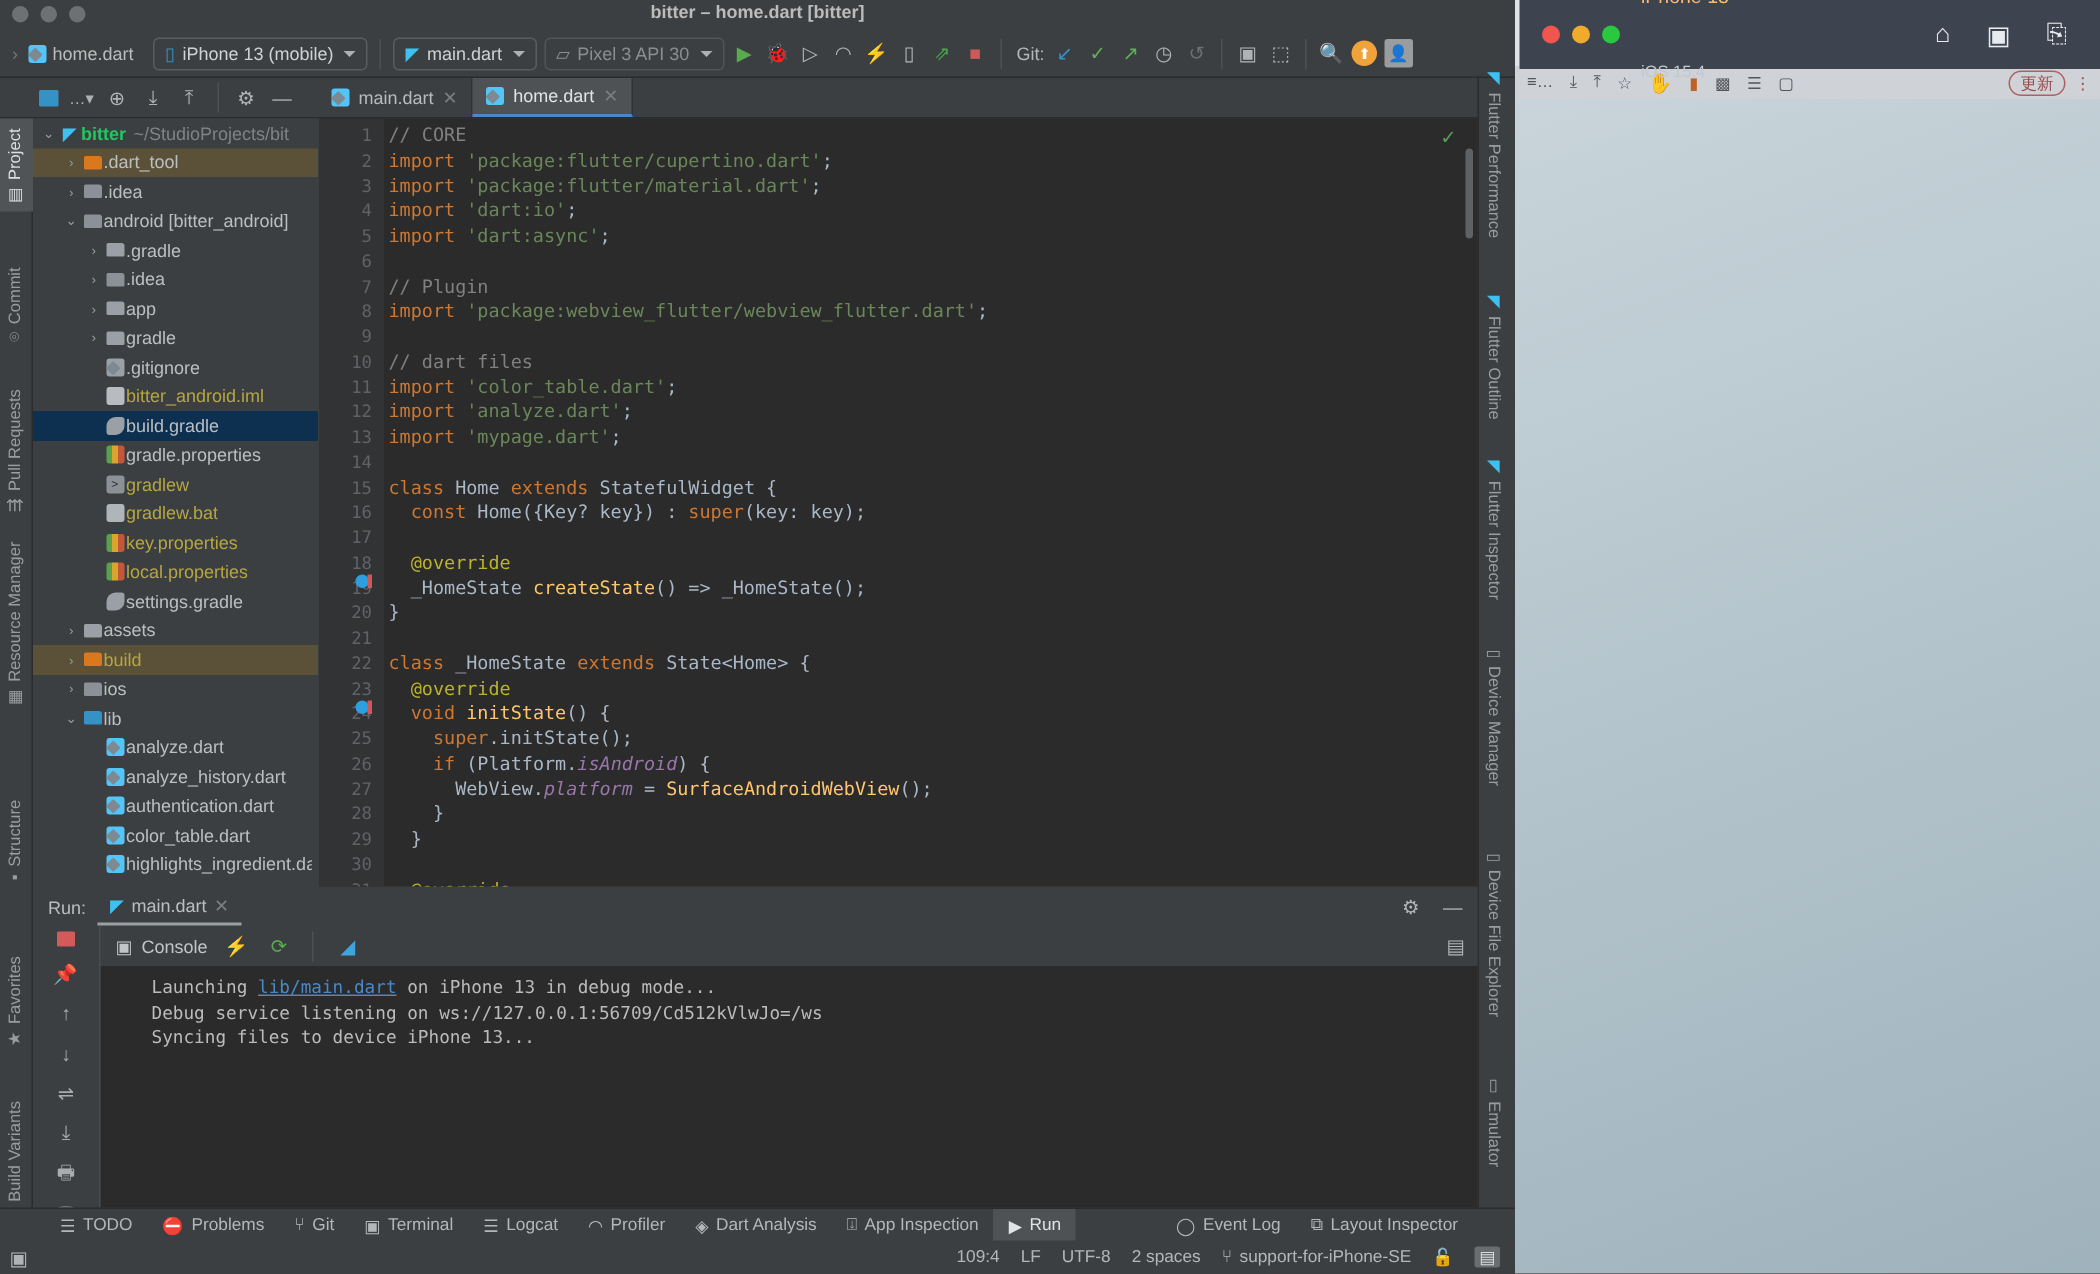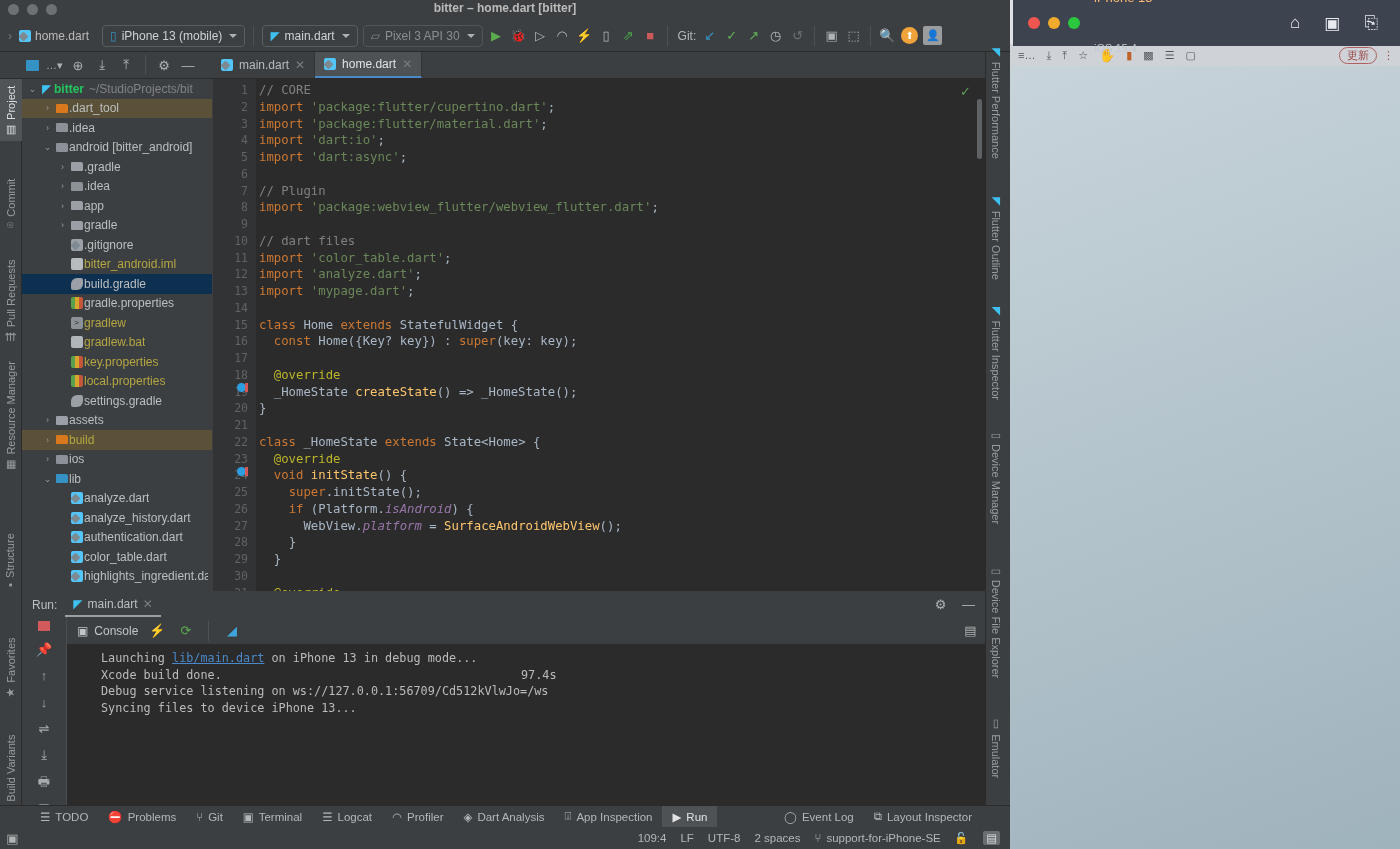--- a/index.html
+++ b/index.html
@@ -591,21 +591,20 @@
           <span class="ico" style="color:#3ea5dc;">◢</span>
           <span style="margin-left:auto;padding-right:12px;" class="ico">▤</span>
         </div>
         <div class="gutter-arrows">
           <span>↑</span>
           <span>↓</span>
           <span style="background:#4e5254;border-radius:3px;padding:2px 3px;">⇌</span>
         </div>
         <div class="console-out" id="console-out">
             <div style="position:relative">Launching <span class="lnk">lib/main.dart</span> on iPhone 13 in debug mode...</div>
-            <div style="position:relative">Xcode build done.<span style="position:absolute;left:420px">97.4s</span></div>
             <div style="position:relative">Debug service listening on ws://127.0.0.1:56709/Cd512kVlwJo=/ws</div>
             <div style="position:relative">Syncing files to device iPhone 13...</div>
           </div>
       </div>
     </div>
 
     <div class="toolwin-bar" id="twbar">
         <div style="width:30px"></div>
         <div class="twb-item">
        <span style="">☰</span>

